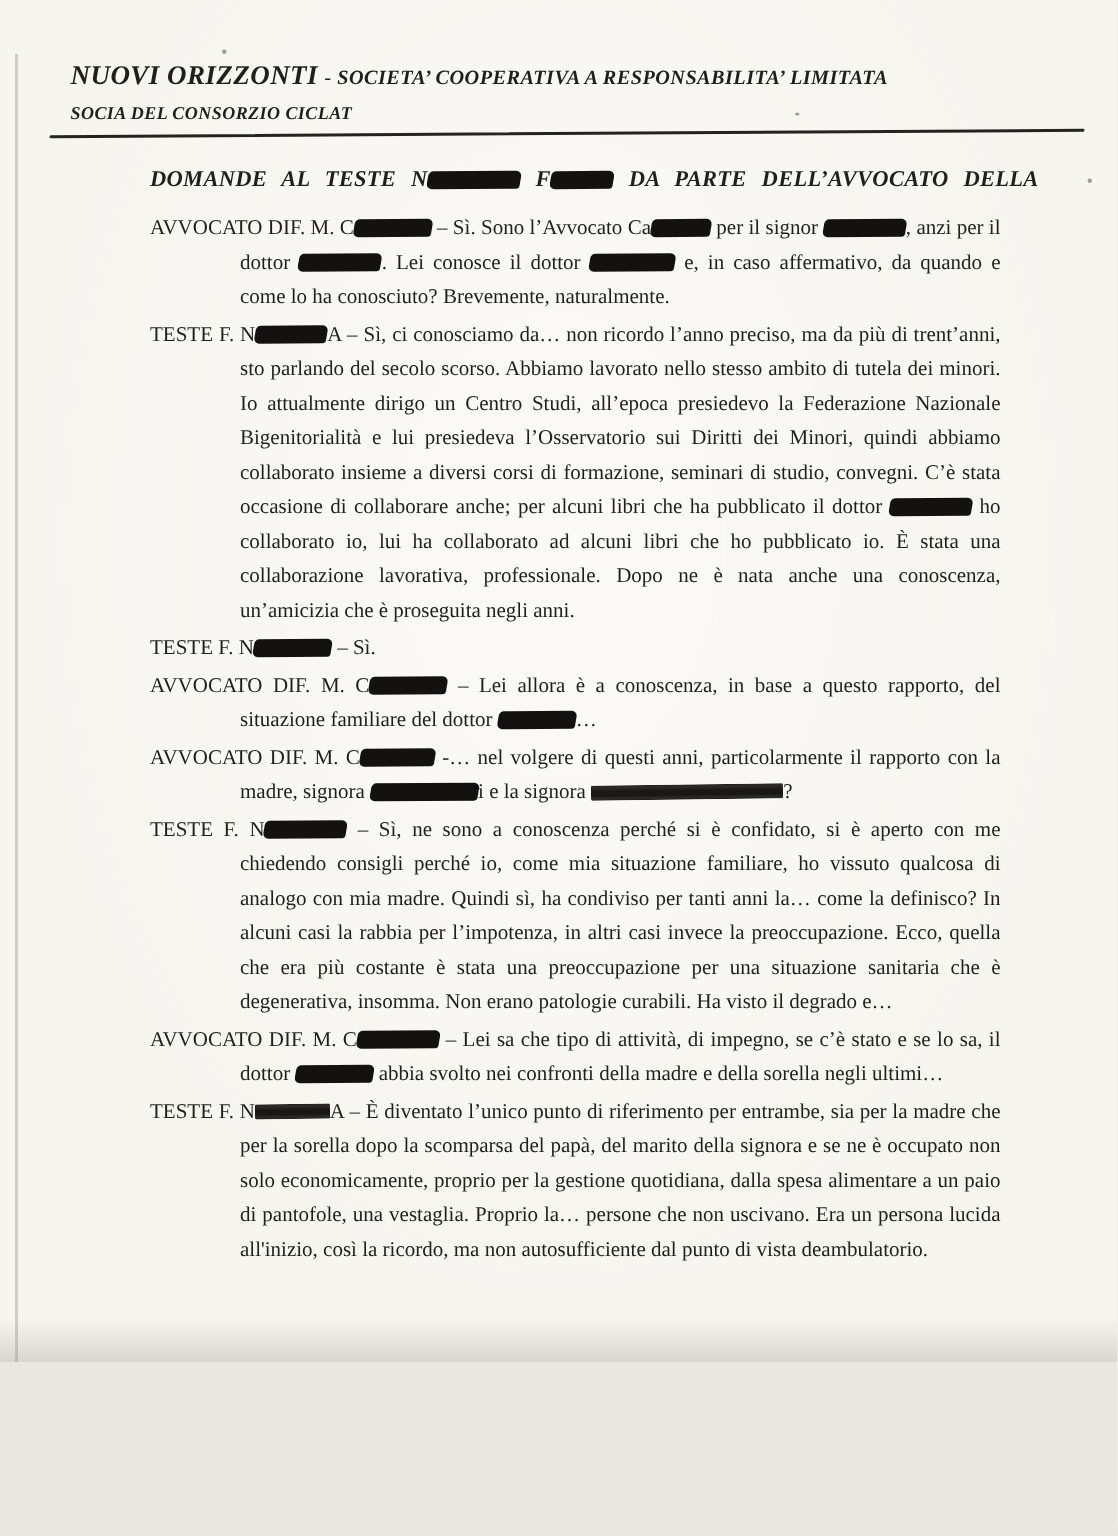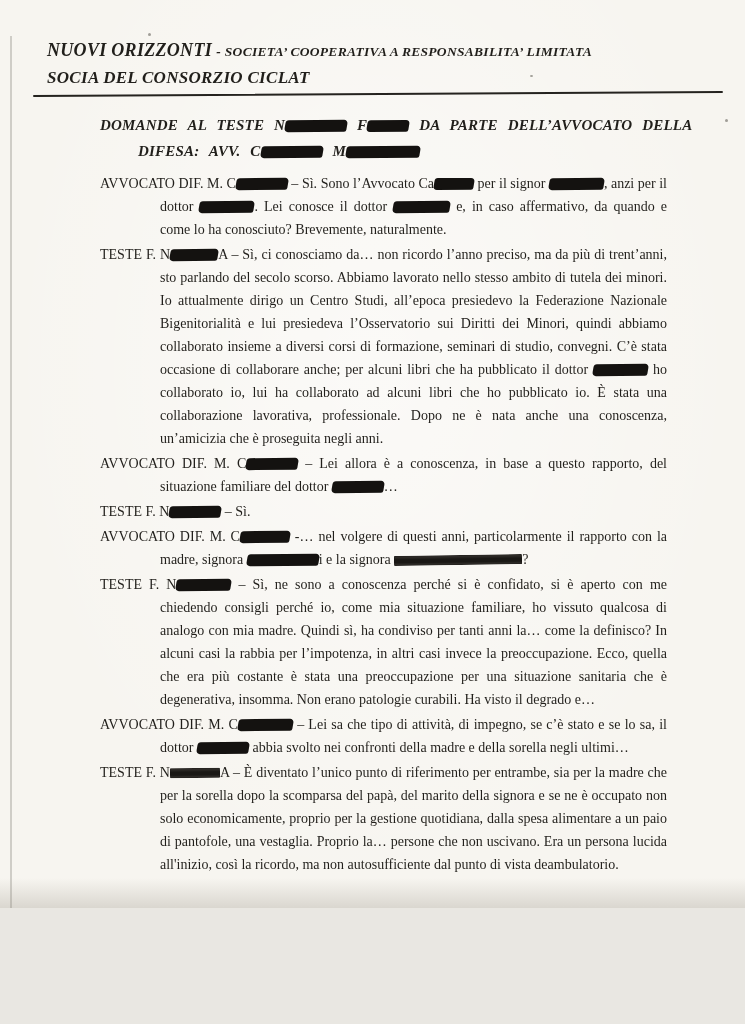--- a/index.html
+++ b/index.html
@@ -28,28 +28,28 @@
   .scan-speck{position:absolute;background:rgba(90,85,78,.55);border-radius:50%;}
   .speck-a{left:148px;top:33px;width:3px;height:3px;}
   .speck-b{left:530px;top:75px;width:3px;height:2px;}
   .speck-c{left:725px;top:119px;width:3px;height:3px;}
 
   
   .letterhead{margin:40px 20px 0 47px;}
   .org-line{font-style:italic;white-space:nowrap;letter-spacing:.3px;}
   .org-name{font-size:18px;font-weight:600;}
   .org-suffix{font-size:13.5px;font-weight:600;}
-  .org-subtitle{font-style:italic;font-size:17px;font-weight:600;margin-top:7px;letter-spacing:.3px;}
+  .org-subtitle{font-style:italic;font-size:12px;font-weight:600;margin-top:7px;letter-spacing:.3px;}
   .header-rule{margin:5px 0 0 -14px;width:690px;height:2.4px;background:var(--rule);
     transform:rotate(-.35deg);border-radius:1px;}
 
   
   .doc-title{margin:17px 78px 0 100px;font-size:15px;font-weight:700;font-style:italic;
     letter-spacing:.2px;word-spacing:6px;line-height:26px;}
-  .title-line{white-space:nowrap;}
+  .title-line{white-space:nowrap;text-align:right;}
   .title-line2{margin-left:38px;}
 
   
   .transcript{margin:8px 78px 0 100px;width:567px;font-size:14px;line-height:23px;}
   .entry{margin:0 0 2px 0;padding-left:60px;text-indent:-60px;text-align:justify;}
 
   
   .redaction{display:inline-block;height:12px;min-width:12px;background:var(--redact);
     border-radius:3px 4px 2px 4px;vertical-align:-2px;
     transform:skewX(-10deg) rotate(-.4deg);}
@@ -80,28 +80,27 @@
     <div class="org-line">
       <span class="org-name">NUOVI  ORIZZONTI</span>
       <span class="org-suffix">- SOCIETA’ COOPERATIVA A RESPONSABILITA’ LIMITATA</span>
     </div>
     <div class="org-subtitle">SOCIA DEL CONSORZIO CICLAT</div>
     <div class="header-rule"></div>
   </header>
 
   <h1 class="doc-title">
     <div class="title-line title-line1"><span>DOMANDE AL TESTE N</span><span class="redaction" style="width: 62px;"></span><span> F</span><span class="redaction" style="width: 42px;"></span><span> DA PARTE DELL’AVVOCATO DELLA</span></div>
-    <div class="title-line title-line2"><span>DIFESA: AVV. C</span><span class="redaction" style="width: 62px;"></span><span> M</span><span class="redaction" style="width: 74px;"></span></div>
   </h1>
 
   <main class="transcript">
       <p class="entry"><span>AVVOCATO DIF. M. C</span><span class="redaction" style="width: 52px;"></span><span> – Sì. Sono l’Avvocato Ca</span><span class="redaction" style="width: 40px;"></span><span> per il signor </span><span class="redaction" style="width: 55px;"></span><span>, anzi per il dottor </span><span class="redaction" style="width: 55px;"></span><span>. Lei conosce il dottor </span><span class="redaction" style="width: 57px;"></span><span> e, in caso affermativo, da quando e come lo ha conosciuto? Brevemente, naturalmente.</span></p>
       <p class="entry"><span>TESTE F. N</span><span class="redaction" style="width: 48px;"></span><span>A – Sì, ci conosciamo da… non ricordo l’anno preciso, ma da più di trent’anni, sto parlando del secolo scorso. Abbiamo lavorato nello stesso ambito di tutela dei minori. Io attualmente dirigo un Centro Studi, all’epoca presiedevo la Federazione Nazionale Bigenitorialità e lui presiedeva l’Osservatorio sui Diritti dei Minori, quindi abbiamo collaborato insieme a diversi corsi di formazione, seminari di studio, convegni. C’è stata occasione di collaborare anche; per alcuni libri che ha pubblicato il dottor </span><span class="redaction" style="width: 55px;"></span><span> ho collaborato io, lui ha collaborato ad alcuni libri che ho pubblicato io. È stata una collaborazione lavorativa, professionale. Dopo ne è nata anche una conoscenza, un’amicizia che è proseguita negli anni.</span></p>
+      <p class="entry"><span>TESTE F. N</span><span class="redaction" style="width: 52px;"></span><span> – Sì.</span></p>
       <p class="entry"><span>AVVOCATO DIF. M. C</span><span class="redaction" style="width: 52px;"></span><span> – Lei allora è a conoscenza, in base a questo rapporto, del situazione familiare del dottor </span><span class="redaction" style="width: 52px;"></span><span>…</span></p>
-      <p class="entry"><span>TESTE F. N</span><span class="redaction" style="width: 52px;"></span><span> – Sì.</span></p>
       <p class="entry"><span>AVVOCATO DIF. M. C</span><span class="redaction" style="width: 50px;"></span><span> -… nel volgere di questi anni, particolarmente il rapporto con la madre, signora </span><span class="redaction" style="width: 72px;"></span><span>i e la signora </span><span class="redaction strike" style="width: 128px;"></span><span>?</span></p>
       <p class="entry"><span>TESTE F. N</span><span class="redaction" style="width: 55px;"></span><span> – Sì, ne sono a conoscenza perché si è confidato, si è aperto con me chiedendo consigli perché io, come mia situazione familiare, ho vissuto qualcosa di analogo con mia madre. Quindi sì, ha condiviso per tanti anni la… come la definisco? In alcuni casi la rabbia per l’impotenza, in altri casi invece la preoccupazione. Ecco, quella che era più costante è stata una preoccupazione per una situazione sanitaria che è degenerativa, insomma. Non erano patologie curabili. Ha visto il degrado e…</span></p>
       <p class="entry"><span>AVVOCATO DIF. M. C</span><span class="redaction" style="width: 55px;"></span><span> – Lei sa che tipo di attività, di impegno, se c’è stato e se lo sa, il dottor </span><span class="redaction" style="width: 52px;"></span><span> abbia svolto nei confronti della madre e della sorella negli ultimi…</span></p>
       <p class="entry"><span>TESTE F. N</span><span class="redaction strike" style="width: 50px;"></span><span>A – È diventato l’unico punto di riferimento per entrambe, sia per la madre che per la sorella dopo la scomparsa del papà, del marito della signora e se ne è occupato non solo economicamente, proprio per la gestione quotidiana, dalla spesa alimentare a un paio di pantofole, una vestaglia. Proprio la… persone che non uscivano. Era un persona lucida all'inizio, così la ricordo, ma non autosufficiente dal punto di vista deambulatorio.</span></p>
     </main>
 
   <footer class="page-footer">
     <div class="footer-rule"></div>
     <div class="footer-caseline"><span>R.G. 1307/22 - TRIBUNALE DI </span><span class="redaction" style="width: 96px;"></span><span> SEZIONE PENALE - 09/05/2025 - C/</span><span class="redaction" style="width: 108px;"></span><span> - 4 di</span></div>
     <div class="footer-page2">11</div>

